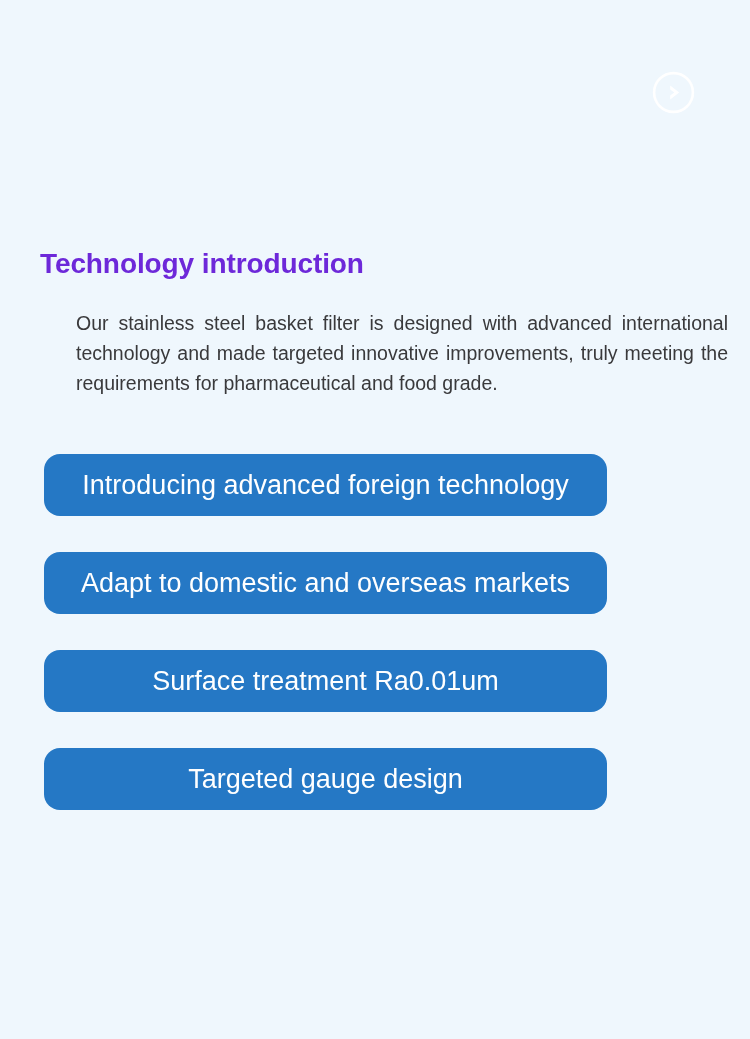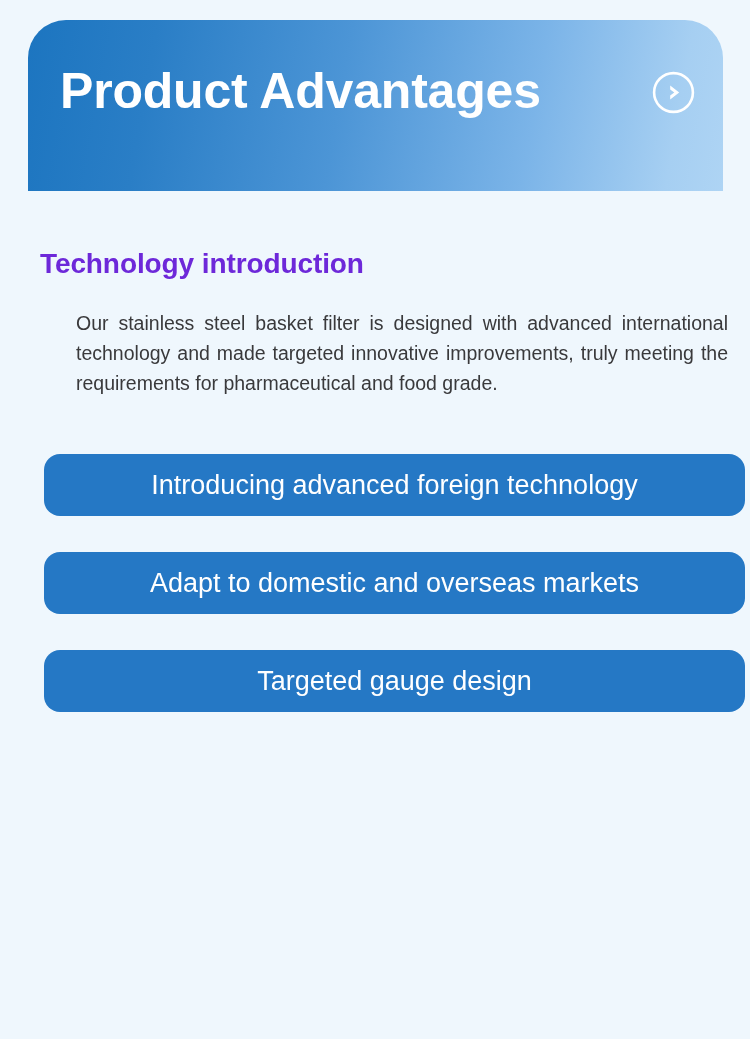--- a/index.html
+++ b/index.html
@@ -86,21 +86,21 @@
 
   
   .pill-list {
     position: absolute;
     left: 44px;
     top: 454px;
     width: 651px;
   }
 
   .pill {
-    width: 701px;
+    width: 563px;
     height: 62px;
     box-sizing: border-box;
     background: #2578c5;
     border-radius: 16px;
     margin-bottom: 36px;
     display: flex;
     align-items: center;
     justify-content: center;
     text-align: center;
     color: #ffffff;
@@ -113,34 +113,32 @@
   .pill.two-line {
     font-size: 23px;
     line-height: 27px;
   }
 </style>
 </head>
 <body>
 
 <div class="page">
 
-  <div class="banner">
-    <span class="banner-title">Product Advantages</span>
-  </div>
 
   <div class="banner-arrow">
     <svg viewBox="0 0 43 43" width="43" height="43" aria-hidden="true">
       <circle cx="21.5" cy="21.5" r="19.4" fill="none" stroke="#ffffff" stroke-width="2.6"></circle>
       <path d="M18.2 14.6 L27.2 21.5 L18.2 28.4 L18.2 24.6 L22.3 21.5 L18.2 18.4 Z" fill="#ffffff"></path>
     </svg>
   </div>
 
   <div class="section-heading">Technology introduction</div>
 
   <div class="intro-text">Our stainless steel basket filter is designed with advanced international technology and made targeted innovative improvements, truly meeting the requirements for pharmaceutical and food grade.</div>
 
   <div class="pill-list">
     <div class="pill">Introducing advanced foreign technology</div>
     <div class="pill">Adapt to domestic and overseas markets</div>
+    <div class="pill">Surface treatment Ra0.01um</div>
     <div class="pill">Targeted gauge design</div>
   </div>
 
 </div>
 
 </body></html>

